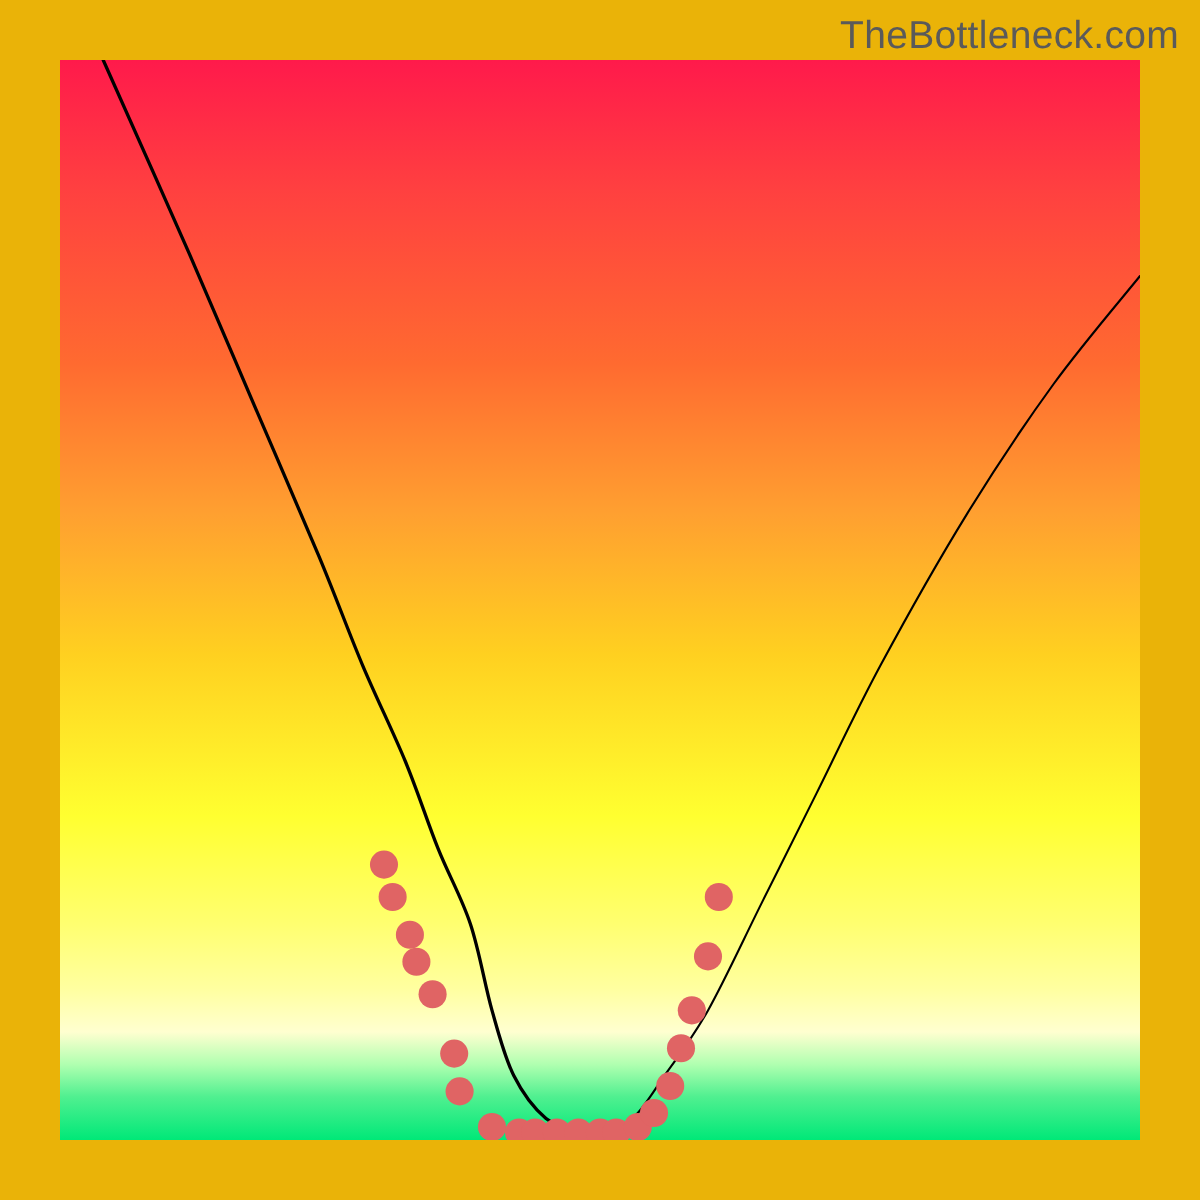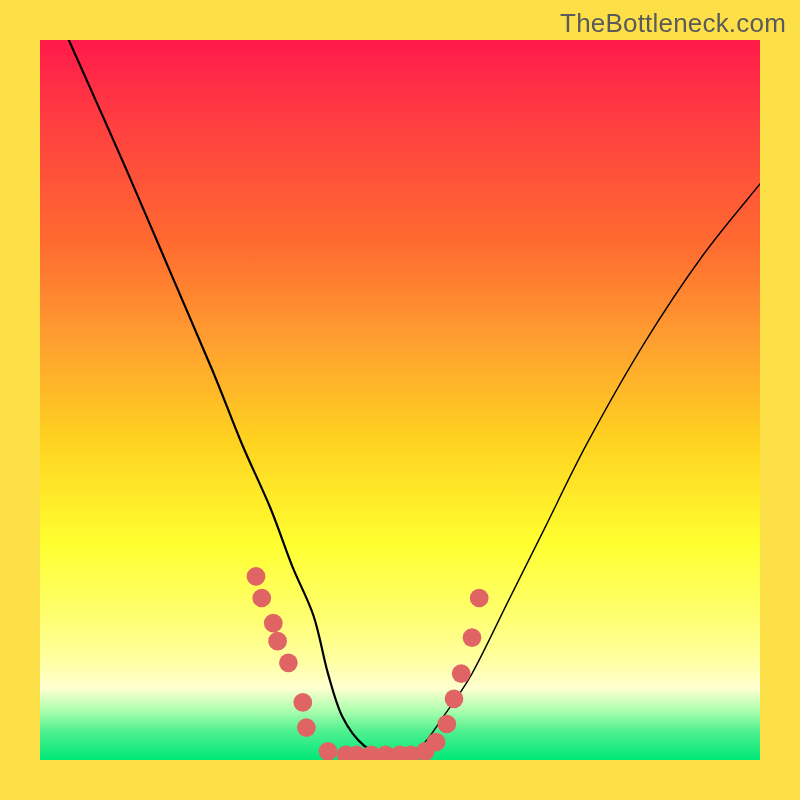--- a/index.html
+++ b/index.html
@@ -10,21 +10,21 @@
     background: #000;
     overflow: hidden;
     font-family: Arial, Helvetica, sans-serif;
   }
   .frame {
     position: absolute;
     left: 0;
     top: 0;
     width: 800px;
     height: 800px;
-    background: #fde047;
+    background: #eab308;
   }
   .plot-area {
     position: absolute;
     left: 40px;
     top: 40px;
     width: 720px;
     height: 720px;
     background: linear-gradient(to bottom,
       #ff1a4b 0%,
       #ff4040 12%,

